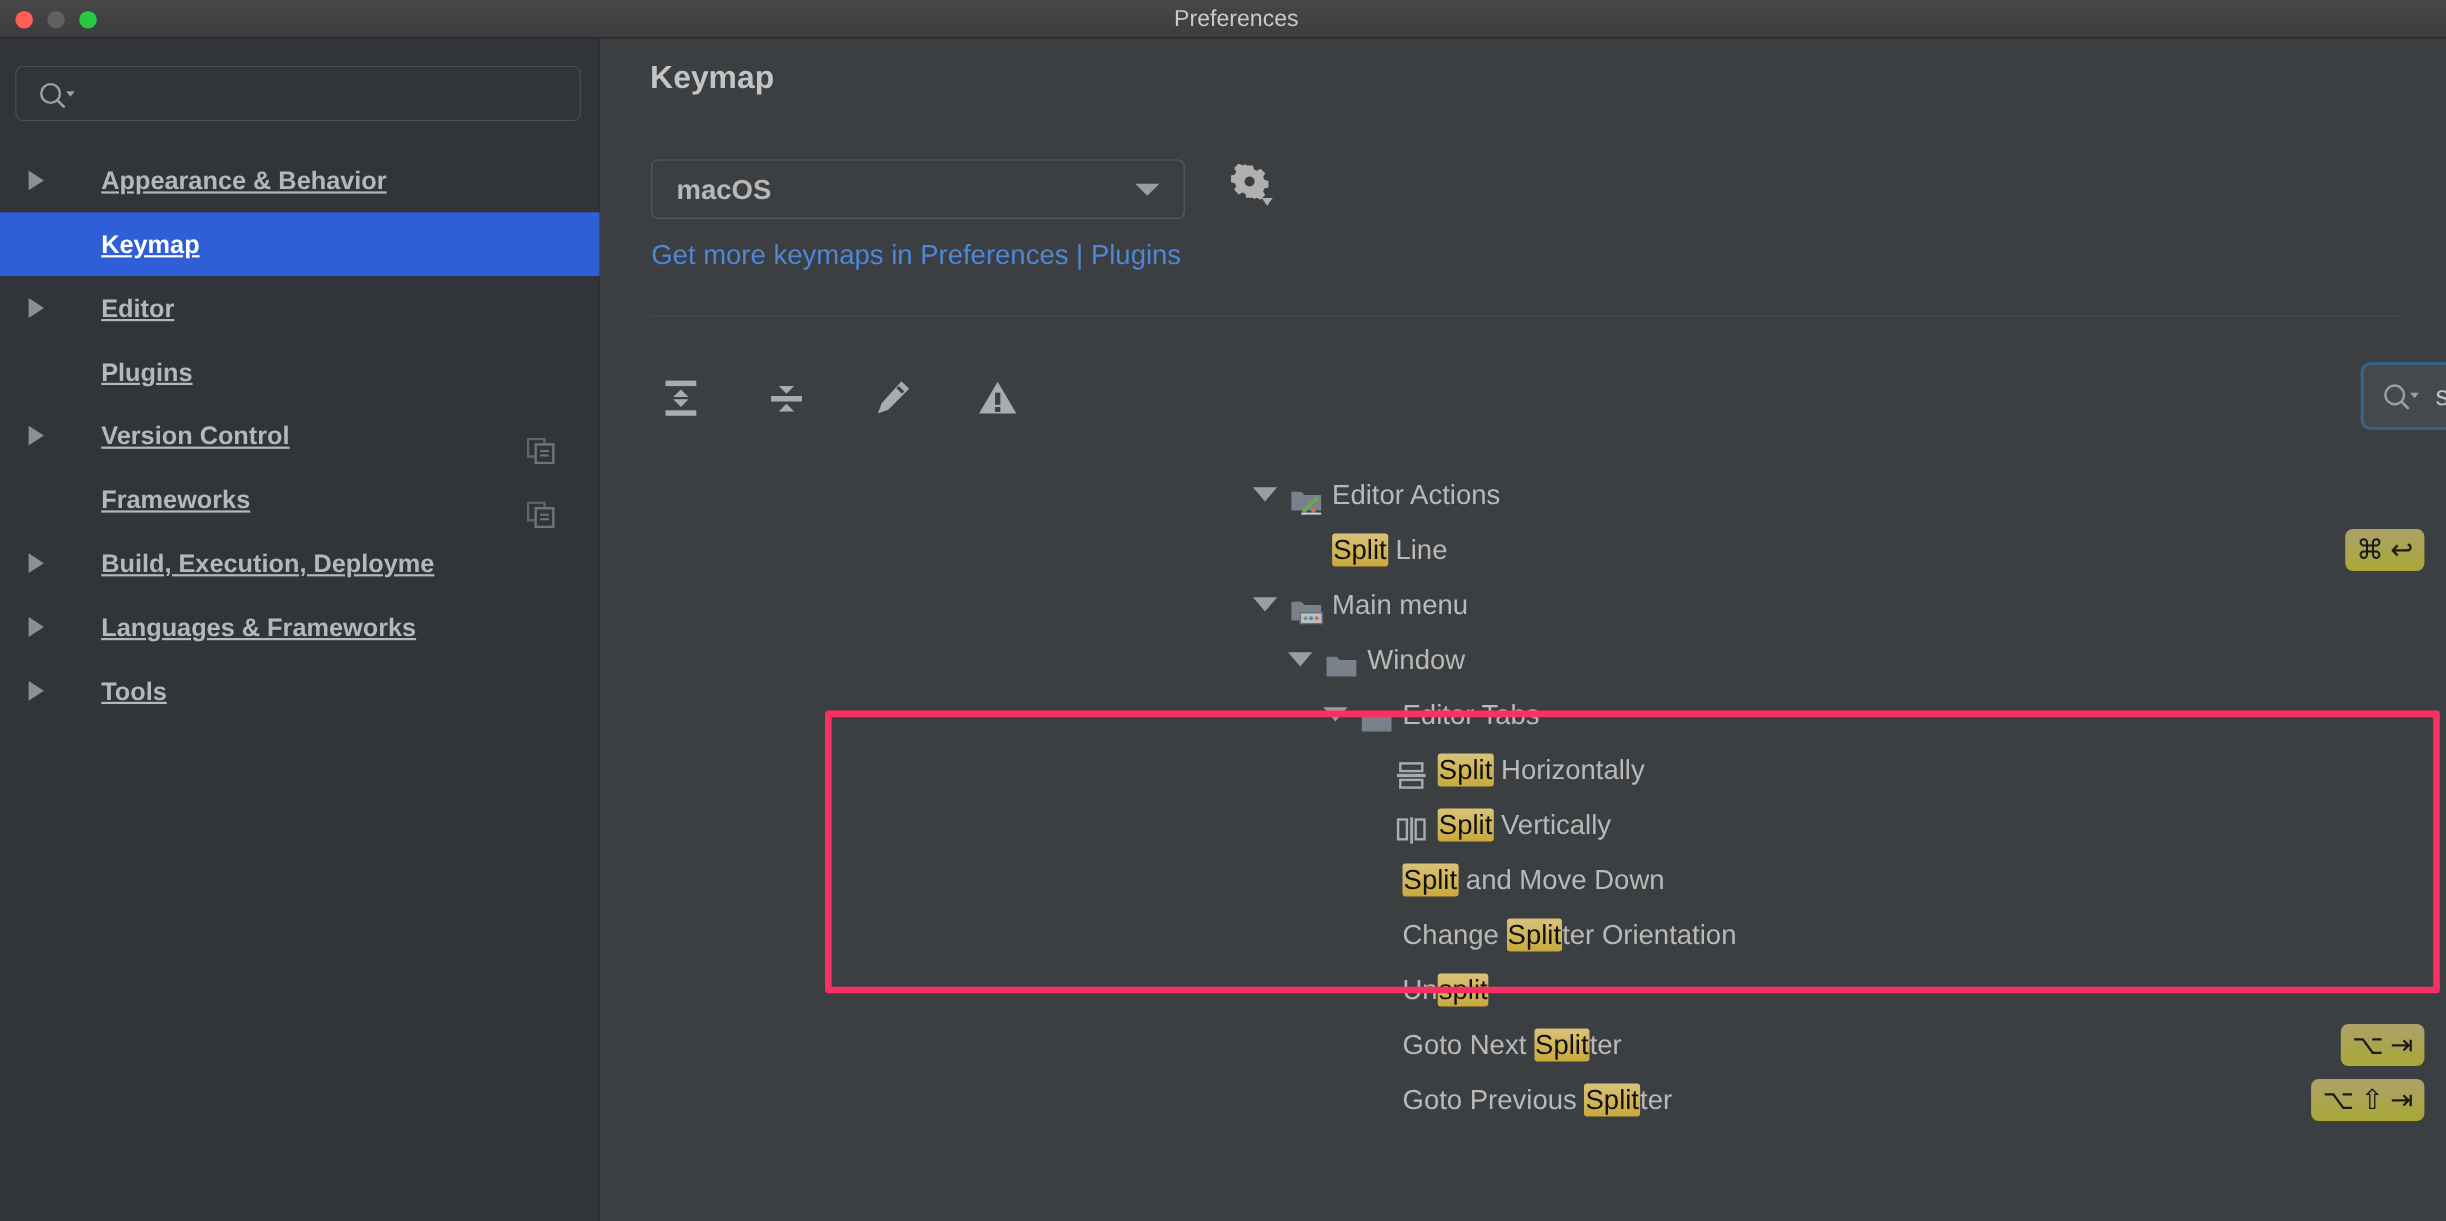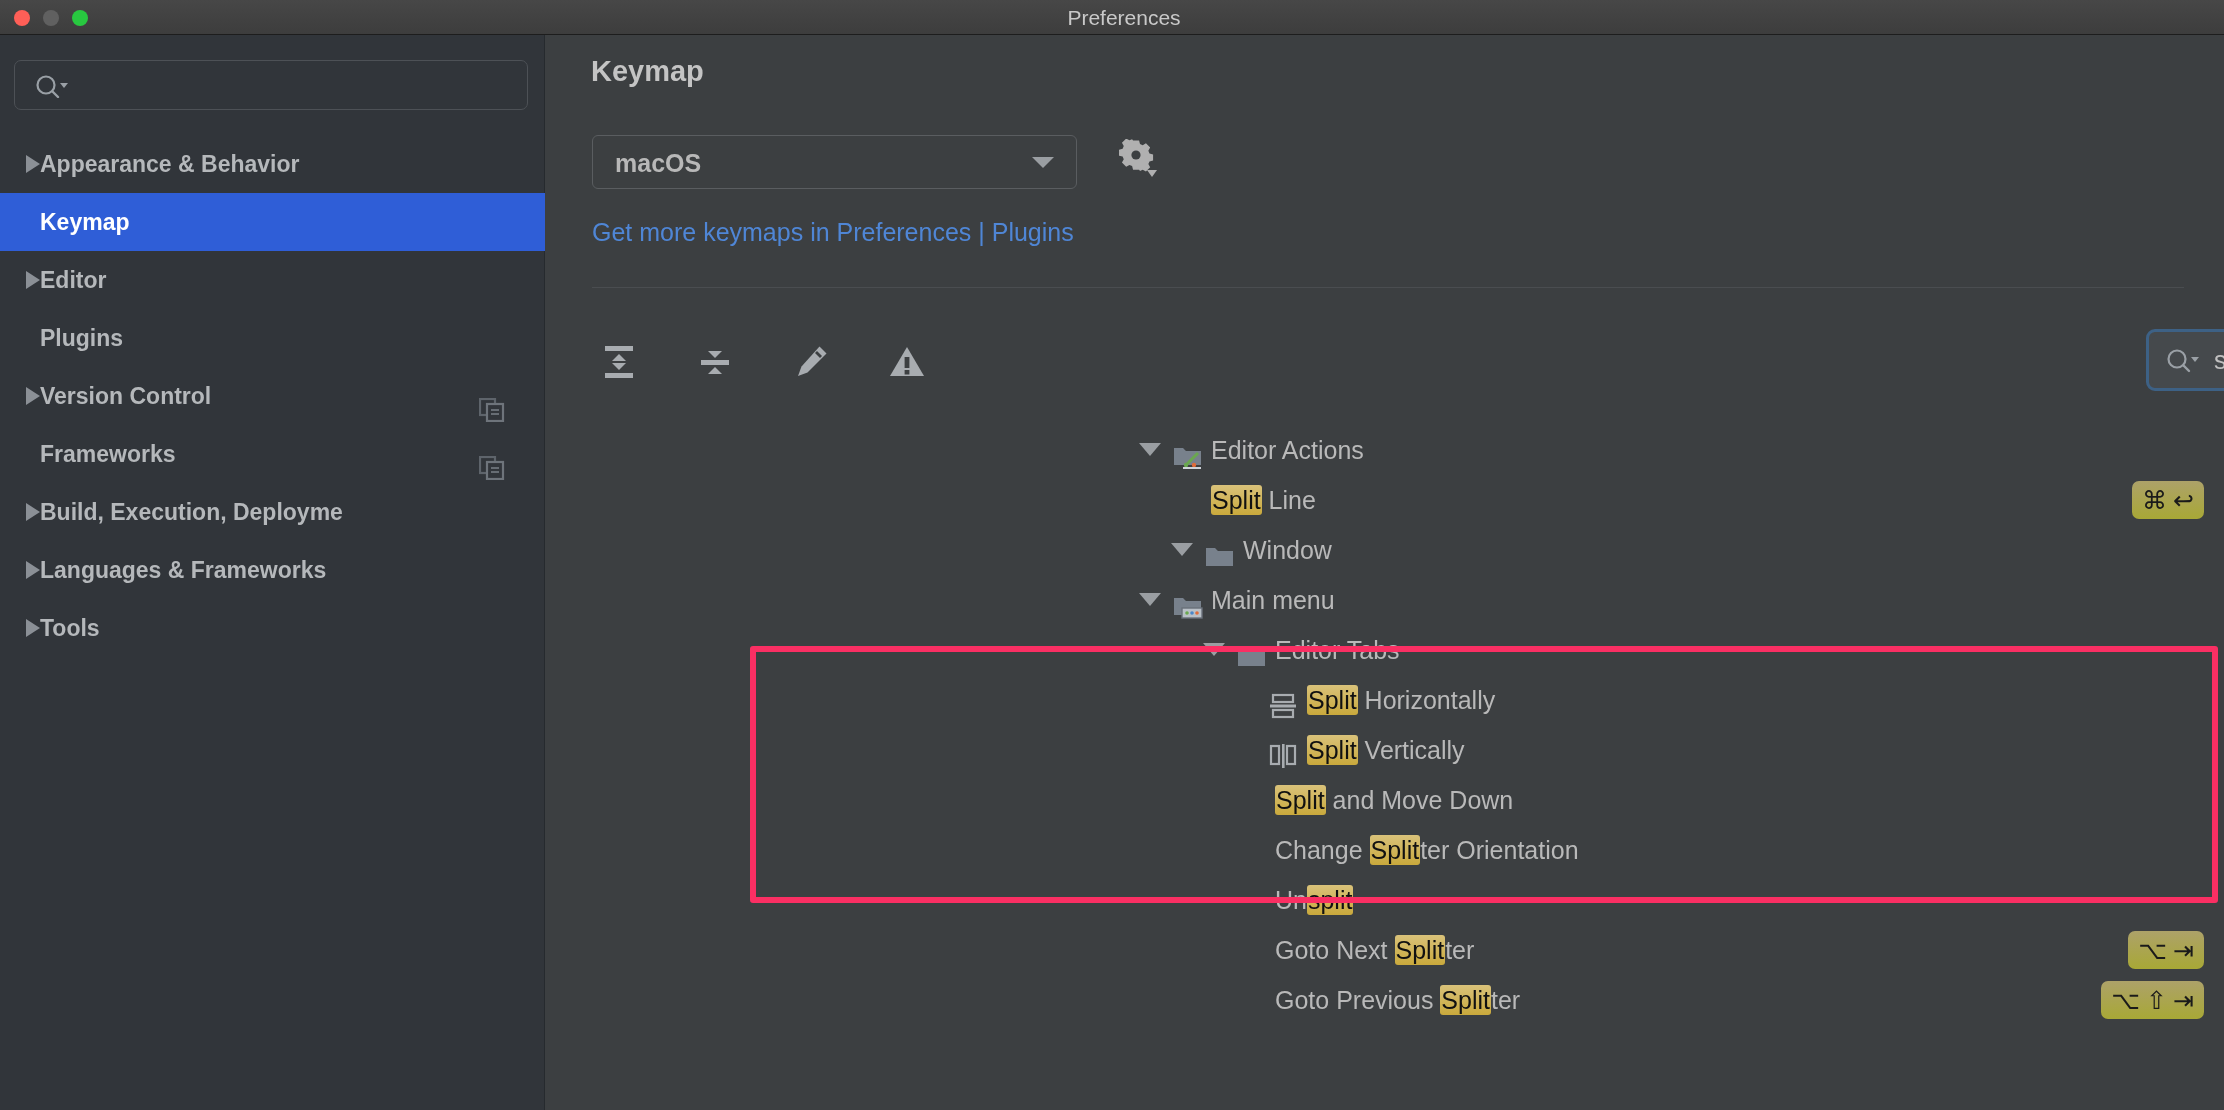--- a/index.html
+++ b/index.html
@@ -42,41 +42,41 @@
   .side-search .mag { position: absolute; left: 20px; top: 13px; }
   .side-search .sfield {
     position: absolute; left: 64px; top: 0; right: 10px; height: 50px;
     line-height: 50px; font-size: 19px; color: #9aa0a6;
   }
 
   .side-list { position: absolute; left: 0; top: 100px; width: 545px; }
   .side-item {
     position: relative; height: 58px; line-height: 58px;
     font-size: 23px; font-weight: bold; color: #b5b8bb;
-    padding-left: 40px; white-space: nowrap; overflow: hidden;
+    padding-left: 92px; white-space: nowrap; overflow: hidden; text-decoration: underline;
   }
   .side-item.sel { background: #2f5ed7; color: #ffffff; }
   .side-item .arrow {
     position: absolute; left: 26px; top: 50%; margin-top: -9px;
     width: 0; height: 0;
     border-left: 14px solid #8b9096;
     border-top: 9px solid transparent;
     border-bottom: 9px solid transparent;
   }
   .side-item .copyicon { position: absolute; right: 40px; top: 50%; margin-top: -11px; }
 
   
   .main { position: absolute; left: 546px; top: 35px; right: 0; bottom: 0; background: #3c3f41; }
 
   .page-title {
     position: absolute; left: 45px; top: 20px;
     font-size: 29px; font-weight: bold; color: #c4c4c4;
   }
 
-  .keymap-row { position: absolute; left: 46px; top: 100px; }
+  .keymap-row { position: absolute; left: 46px; top: 110px; }
   .combo {
     position: relative; display: inline-block; vertical-align: middle;
     width: 485px; height: 54px;
     background: #3c3f41; border: 1px solid #5a5d60; border-radius: 6px;
   }
   .combo .cval {
     position: absolute; left: 22px; top: 0; height: 54px; line-height: 54px;
     font-size: 25px; font-weight: bold; color: #b8b8b8;
   }
   .combo .caret {
@@ -293,38 +293,38 @@
           <span class="tlabel" style="left:77px"><span>Editor Actions</span></span>
         </div>
         <div class="trow">
           <span class="tlabel" style="left:77px"><span class="hl">Split</span><span> Line</span></span>
           <span class="kbd">
             <span>⌘</span>
             <span>↩</span>
           </span>
         </div>
         <div class="trow">
-          <span class="tri" style="left:37px"></span>
-          <span class="ticon" style="left:71px"><svg width="30" height="24" viewBox="0 0 30 24">
-              <path fill="#78818c" d="M1 3 h9 l3 3 h15 v15 H1 Z"></path>
-            </svg></span>
-          <span class="tlabel" style="left:109px"><span>Window</span></span>
-        </div>
-        <div class="trow">
           <span class="tri" style="left:5px"></span>
           <span class="ticon" style="left:39px"><svg width="30" height="24" viewBox="0 0 30 24">
               <path fill="#78818c" d="M1 3 h9 l3 3 h15 v14 H1 Z"></path>
               <rect x="9" y="13" width="20" height="10" fill="#b9c0c7" stroke="#697079" stroke-width="1.4"></rect>
               <circle cx="14" cy="18" r="1.8" fill="#6aa84f"></circle>
               <circle cx="19" cy="18" r="1.8" fill="#4a86c8"></circle>
               <circle cx="24" cy="18" r="1.8" fill="#e06c3a"></circle>
             </svg></span>
           <span class="tlabel" style="left:77px"><span>Main menu</span></span>
         </div>
         <div class="trow">
+          <span class="tri" style="left:37px"></span>
+          <span class="ticon" style="left:71px"><svg width="30" height="24" viewBox="0 0 30 24">
+              <path fill="#78818c" d="M1 3 h9 l3 3 h15 v15 H1 Z"></path>
+            </svg></span>
+          <span class="tlabel" style="left:109px"><span>Window</span></span>
+        </div>
+        <div class="trow">
           <span class="tri" style="left:69px"></span>
           <span class="ticon" style="left:103px"><svg width="30" height="24" viewBox="0 0 30 24">
               <path fill="#78818c" d="M1 3 h9 l3 3 h15 v15 H1 Z"></path>
             </svg></span>
           <span class="tlabel" style="left:141px"><span>Editor Tabs</span></span>
         </div>
         <div class="trow">
           <span class="ticon" style="left:135px"><svg width="28" height="26" viewBox="0 0 28 26">
               <rect x="4" y="2" width="20" height="7" fill="none" stroke="#a8acb0" stroke-width="2.2"></rect>
               <rect x="1" y="11.5" width="26" height="3" fill="#a8acb0"></rect>

